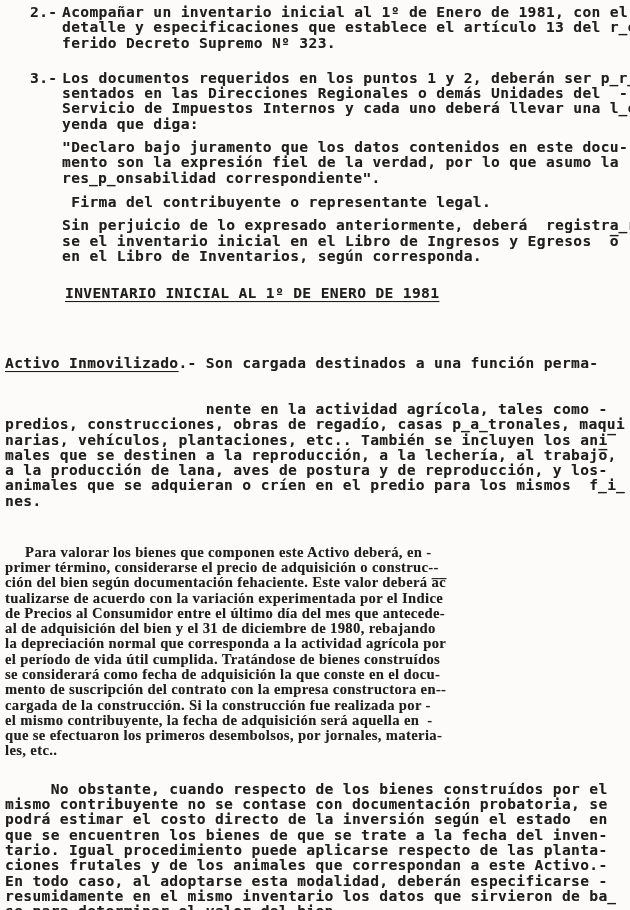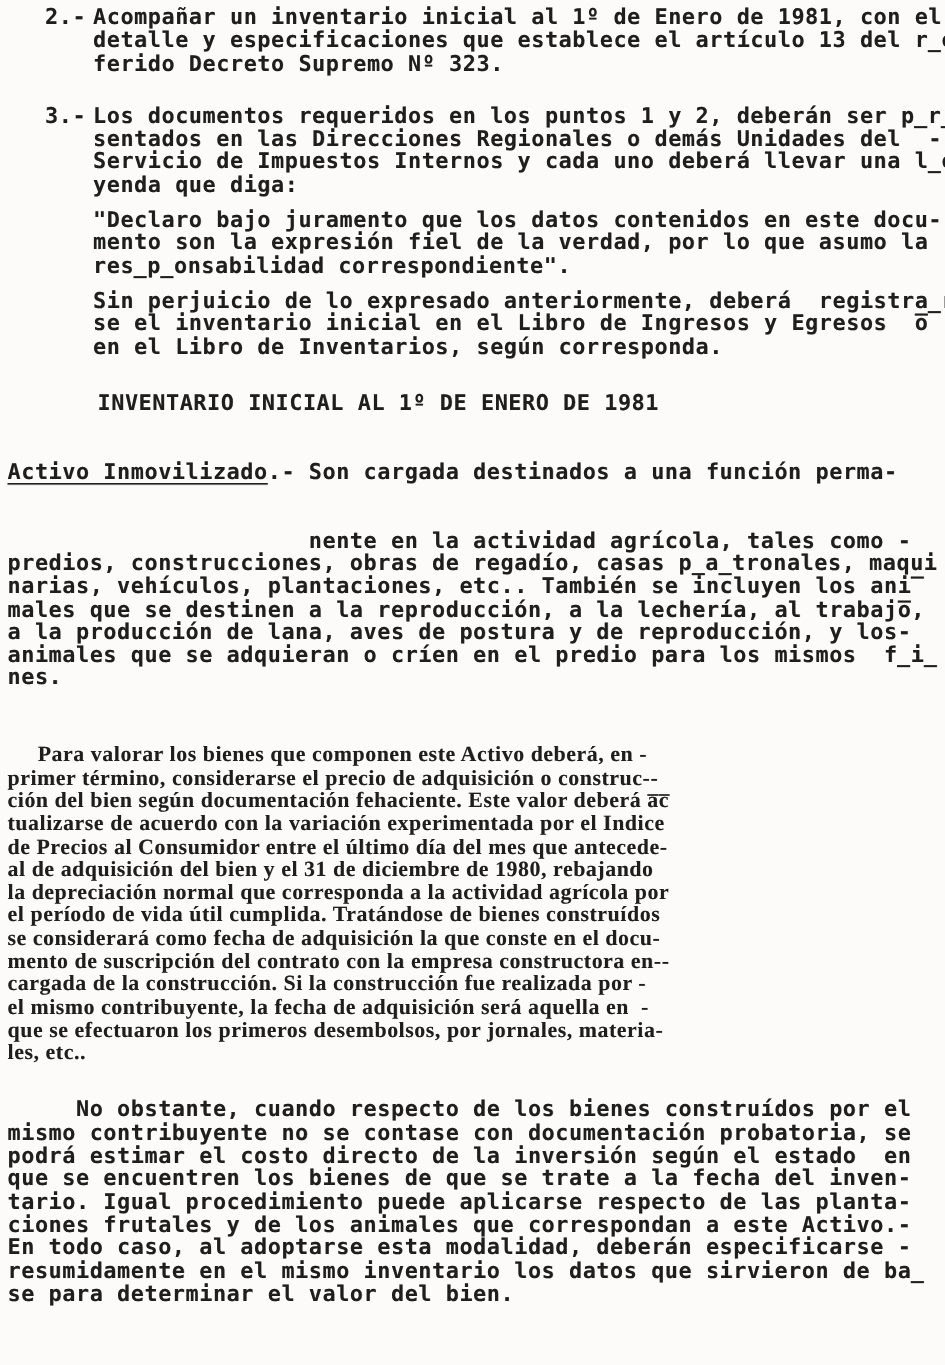--- a/index.html
+++ b/index.html
@@ -40,21 +40,23 @@
   .sub {
     margin-left: 62px;
     white-space: pre;
   }
   .sub-quote  { margin-top: 8px; }
   .sub-firma  { margin-top: 9px; }
   .sub-perj   { margin-top: 8px; }
   .heading {
     margin-top: 22px;
     margin-left: 65px;
+    margin-bottom: 24px;
     white-space: pre;
+    text-decoration: underline;
     text-decoration-thickness: 1.4px;
     text-underline-offset: 2.5px;
   }
   .para {
     margin-left: 5px;
     margin-right: 2px;
     white-space: pre;
   }
   .para-valorar  { margin-top: 5px; font-family: Liberation Serif, serif; }
   .para-noobst   { margin-top: 23px; }
@@ -81,20 +83,21 @@
     <div class="pre">Los documentos requeridos en los puntos 1 y 2, deberán ser p̲r̲e̲
 sentados en las Direcciones Regionales o demás Unidades del  -
 Servicio de Impuestos Internos y cada uno deberá llevar una l̲e̲
 yenda que diga:</div>
   </div>
 
   <div class="sub sub-quote">"Declaro bajo juramento que los datos contenidos en este docu-
 mento son la expresión fiel de la verdad, por lo que asumo la
 res̲p̲onsabilidad correspondiente".</div>
 
+  <div class="sub sub-firma"> Firma del contribuyente o representante legal.</div>
 
   <div class="sub sub-perj">Sin perjuicio de lo expresado anteriormente, deberá  registra̲r̲
 se el inventario inicial en el Libro de Ingresos y Egresos  o̅
 en el Libro de Inventarios, según corresponda.</div>
 
   <div class="heading">INVENTARIO INICIAL AL 1º DE ENERO DE 1981</div>
 
   <div class="para para-activo">
     <div class="pre"><span class="u">Activo Inmovilizado</span><span>.- Son cargada destinados a una función perma-</span></div>
     <div class="pre">                      nente en la actividad agrícola, tales como -

